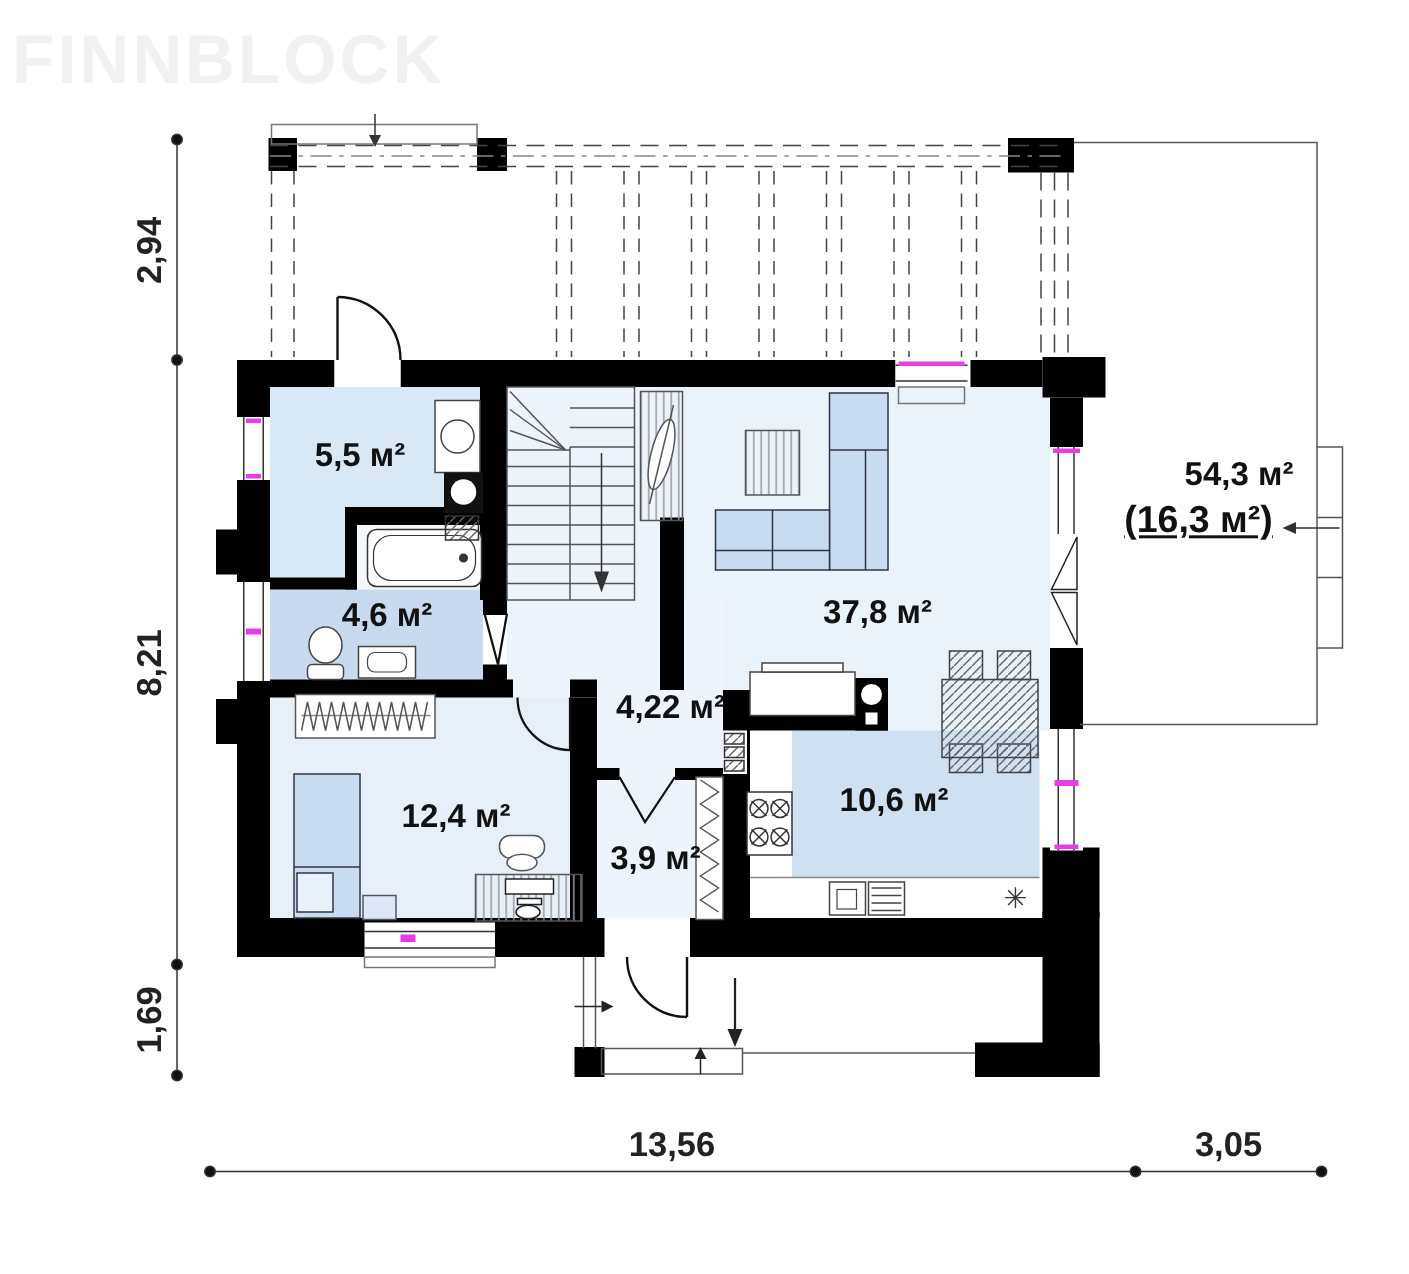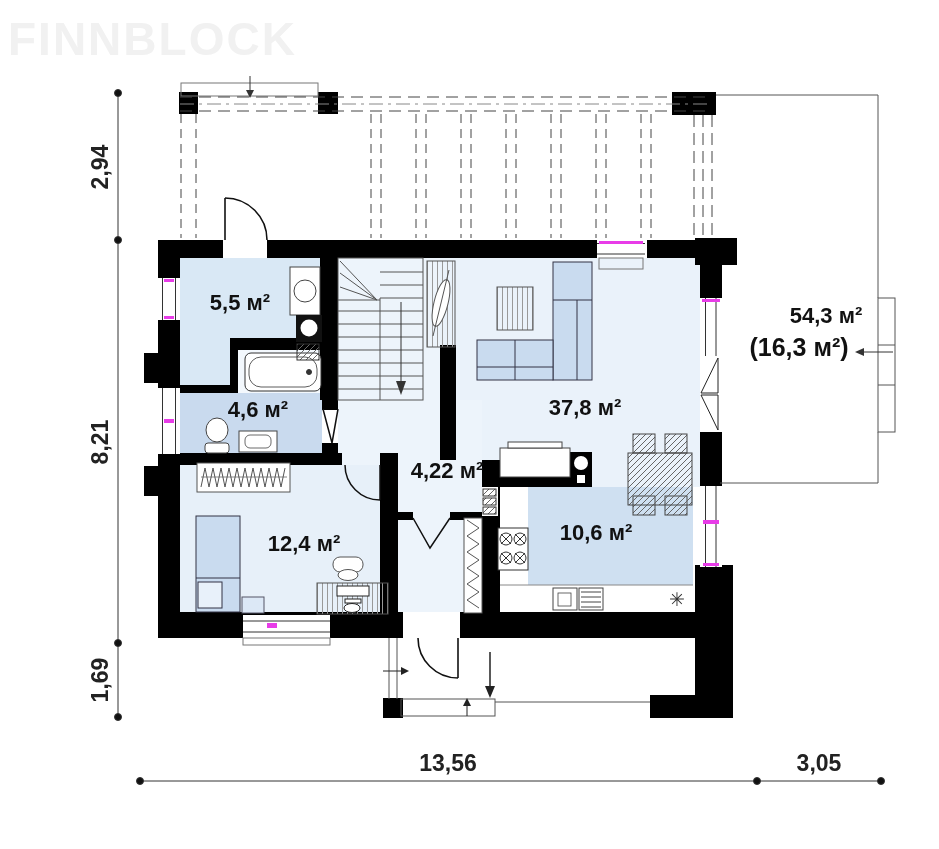--- a/index.html
+++ b/index.html
@@ -6,21 +6,21 @@
   .stage{position:relative;width:939px;height:849px;background:#fff;overflow:hidden;
          font-family:"Liberation Sans",sans-serif;}
   .watermark{position:absolute;left:8px;top:12px;font-size:46px;font-weight:800;
              letter-spacing:2px;color:#f1f1f1;user-select:none;}
   .fill,.wall,.win,.punch{position:absolute;}
   .wall{background:#000;}
   .win,.punch{background:#fff;}
   svg.lines{position:absolute;left:0;top:0;}
   .lbl{position:absolute;transform:translate(-50%,-50%);font-weight:bold;color:#111;
        font-size:22px;white-space:nowrap;line-height:1.05;}
-  .lbl.small{font-size:25px;}
+  .lbl.small{font-size:25px;text-decoration:underline;}
   .lbl.wrap{white-space:normal;width:62px;text-align:center;}
   .dim{position:absolute;transform:translate(-50%,-50%);font-weight:bold;color:#222;
        font-size:23px;white-space:nowrap;}
   .dim.vert{transform:translate(-50%,-50%) rotate(-90deg);}
   .glyph{position:absolute;font-size:19px;color:#333;transform:translate(-50%,-50%);}
 </style>
 </head>
 <body>
 
 <div class="stage">
@@ -342,20 +342,21 @@
       <circle cx="757" cy="781" r="3.5" fill="#111"></circle>
       <circle cx="881" cy="781" r="3.5" fill="#111"></circle>
     </g>
   </svg>
 
   <div class="lbl" style="left:240px;top:303px">5,5 м²</div>
   <div class="lbl" style="left:258px;top:410px">4,6 м²</div>
   <div class="lbl" style="left:585px;top:408px">37,8 м²</div>
   <div class="lbl" style="left:447px;top:471px">4,22 м²</div>
   <div class="lbl" style="left:304px;top:544px">12,4 м²</div>
+  <div class="lbl wrap" style="left:437px;top:572px">3,9 м²</div>
   <div class="lbl" style="left:596px;top:533px">10,6 м²</div>
   <div class="lbl" style="left:826px;top:316px">54,3 м²</div>
   <div class="lbl small" style="left:799px;top:347px">(16,3 м²)</div>
 
   <div class="glyph" style="left:677px;top:599px">✳</div>
 
   <div class="dim vert" style="left:100px;top:167px">2,94</div>
   <div class="dim vert" style="left:100px;top:442px">8,21</div>
   <div class="dim vert" style="left:100px;top:680px">1,69</div>
   <div class="dim" style="left:448px;top:763px">13,56</div>

